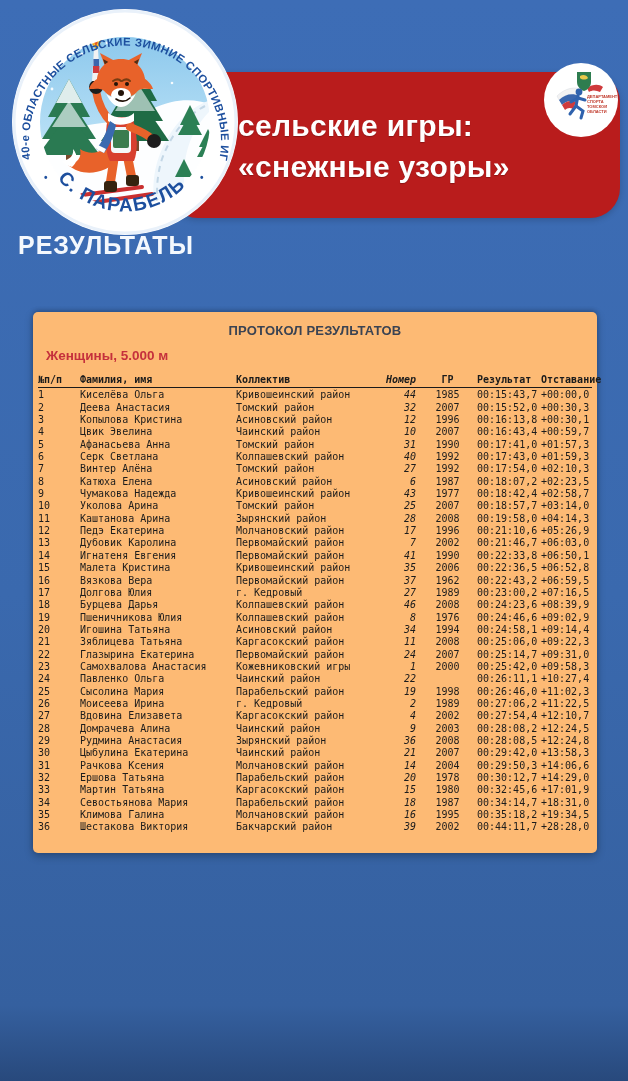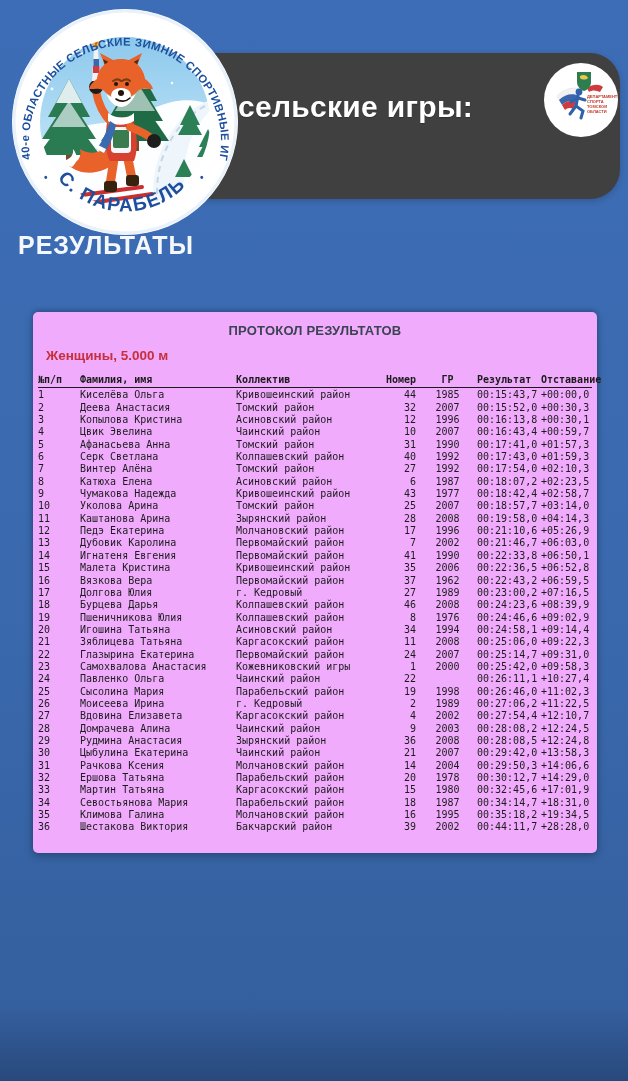--- a/index.html
+++ b/index.html
@@ -3,74 +3,75 @@
 <meta charset="utf-8">
 <style>
   html,body{margin:0;padding:0;}
   body{
     width:628px;height:1081px;position:relative;overflow:hidden;
     background:linear-gradient(180deg,#3d6db6 0%,#3a69ae 55%,#35609f 93%,#28497c 100%);
     font-family:"Liberation Sans",sans-serif;
   }
   
   .banner{
-    position:absolute;left:168px;top:53px;width:452px;height:146px;
-    background:#404040;border-radius:30px;
+    position:absolute;left:168px;top:72px;width:452px;height:146px;
+    background:#b91c1c;border-radius:30px;
     box-shadow:0 2px 6px rgba(0,0,0,.18);
   }
   .banner-title{
     padding:33px 0 0 70px;color:#ffffff;font-weight:800;
     font-size:30px;line-height:41px;letter-spacing:.3px;
     text-shadow:0 1px 1px rgba(0,0,0,.25);
   }
   
   .badge{position:absolute;left:12px;top:9px;width:226px;height:226px;}
   
   .org-logo{position:absolute;left:543px;top:62px;width:76px;height:76px;}
   
   .results-heading{
     position:absolute;left:18px;top:231px;width:610px;
     color:#f4f8fd;font-size:25px;font-weight:700;letter-spacing:1px;
   }
   
   .card{
     position:absolute;left:33px;top:312px;width:564px;height:541px;
-    background:#f0abfc;border-radius:5px;
+    background:#fdba74;border-radius:5px;
     box-shadow:0 -2px 4px rgba(0,0,0,.18),0 3px 9px rgba(0,0,0,.28);
   }
   .protocol-title{
     margin-top:11px;text-align:center;font-size:13px;font-weight:700;
     color:#3b4352;letter-spacing:.2px;
   }
   .event-title{
     margin:10px 0 0 13px;font-size:13.5px;font-weight:700;color:#c5303c;
   }
   .table{
     margin:11px 5px 0 5px;
     font-family:"DejaVu Sans Mono",monospace;
     font-size:10px;line-height:12.35px;color:#1c1c1c;
   }
   .trow{display:flex;white-space:pre;}
   .thead{font-weight:700;border-bottom:1.3px solid #1a1a1a;padding-bottom:1px;margin-bottom:1px;}
   .c{overflow:hidden;flex-shrink:0;}
   .c.n    {width:30px;text-align:left;}
   .c.name {width:152px;margin-left:6px;padding-left:6px;}
   .c.team {width:148px;margin-left:4px;}
-  .c.bib  {width:32px;text-align:right;}
+  .c.bib  {width:32px;text-align:right;font-style:italic;}
   .c.yob  {width:27px;margin-left:18px;text-align:center;}
   .c.res  {width:62px;margin-left:16px;}
   .c.gap  {width:62px;margin-left:2px;}
   .c.place{flex:1 1 auto;text-align:center;}
 </style>
 </head>
 <body>
 
 <div class="banner">
   <div class="banner-title">
     <div>сельские игры:</div>
+    <div>«снежные узоры»</div>
   </div>
 </div>
 
 <svg class="badge" viewBox="0 0 226 226">
   <defs>
     <clipPath id="sceneClip">
         <circle cx="113" cy="113" r="86"></circle>
       </clipPath>
     <linearGradient id="sky" x1="0" y1="0" x2="0" y2="1">
       <stop offset="0" stop-color="#8cc8ec"></stop>

